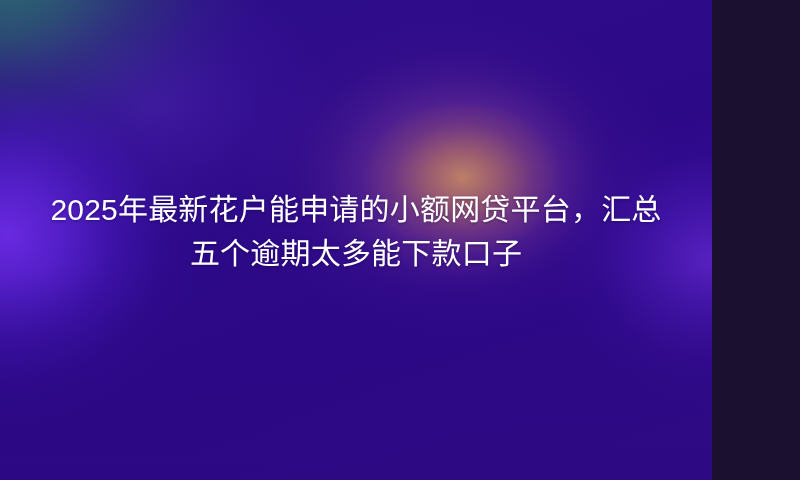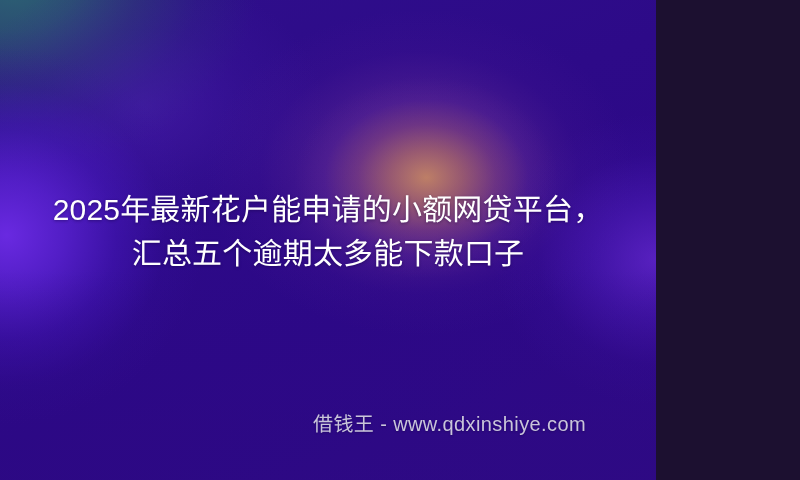--- a/index.html
+++ b/index.html
@@ -8,21 +8,21 @@
     padding: 0;
     background: #1c1030;
   }
 
   body {
     font-family: "Liberation Sans", "DejaVu Sans", sans-serif;
   }
 
   #banner {
     position: relative;
-    width: 656px;
+    width: 712px;
     height: 480px;
     overflow: hidden;
     background-color: #701a75;
   }
 
   
   .bg-layer {
     position: absolute;
     inset: 0;
     pointer-events: none;
@@ -154,17 +154,16 @@
   <div class="bg-layer bg-violet"></div>
   <div class="bg-layer bg-pink"></div>
   <div class="bg-layer bg-orange"></div>
   <div class="bg-layer bg-violet3"></div>
   <div class="bg-layer bg-bottom"></div>
 
   <div class="content">
 
     <h1 id="headline">2025年最新花户能申请的小额网贷平台，汇总五个逾期太多能下款口子</h1>
 
-    <div id="watermark">借钱王 - www.qdxinshiye.com</div>
 
   </div>
 
 </div>
 
 </body></html>

